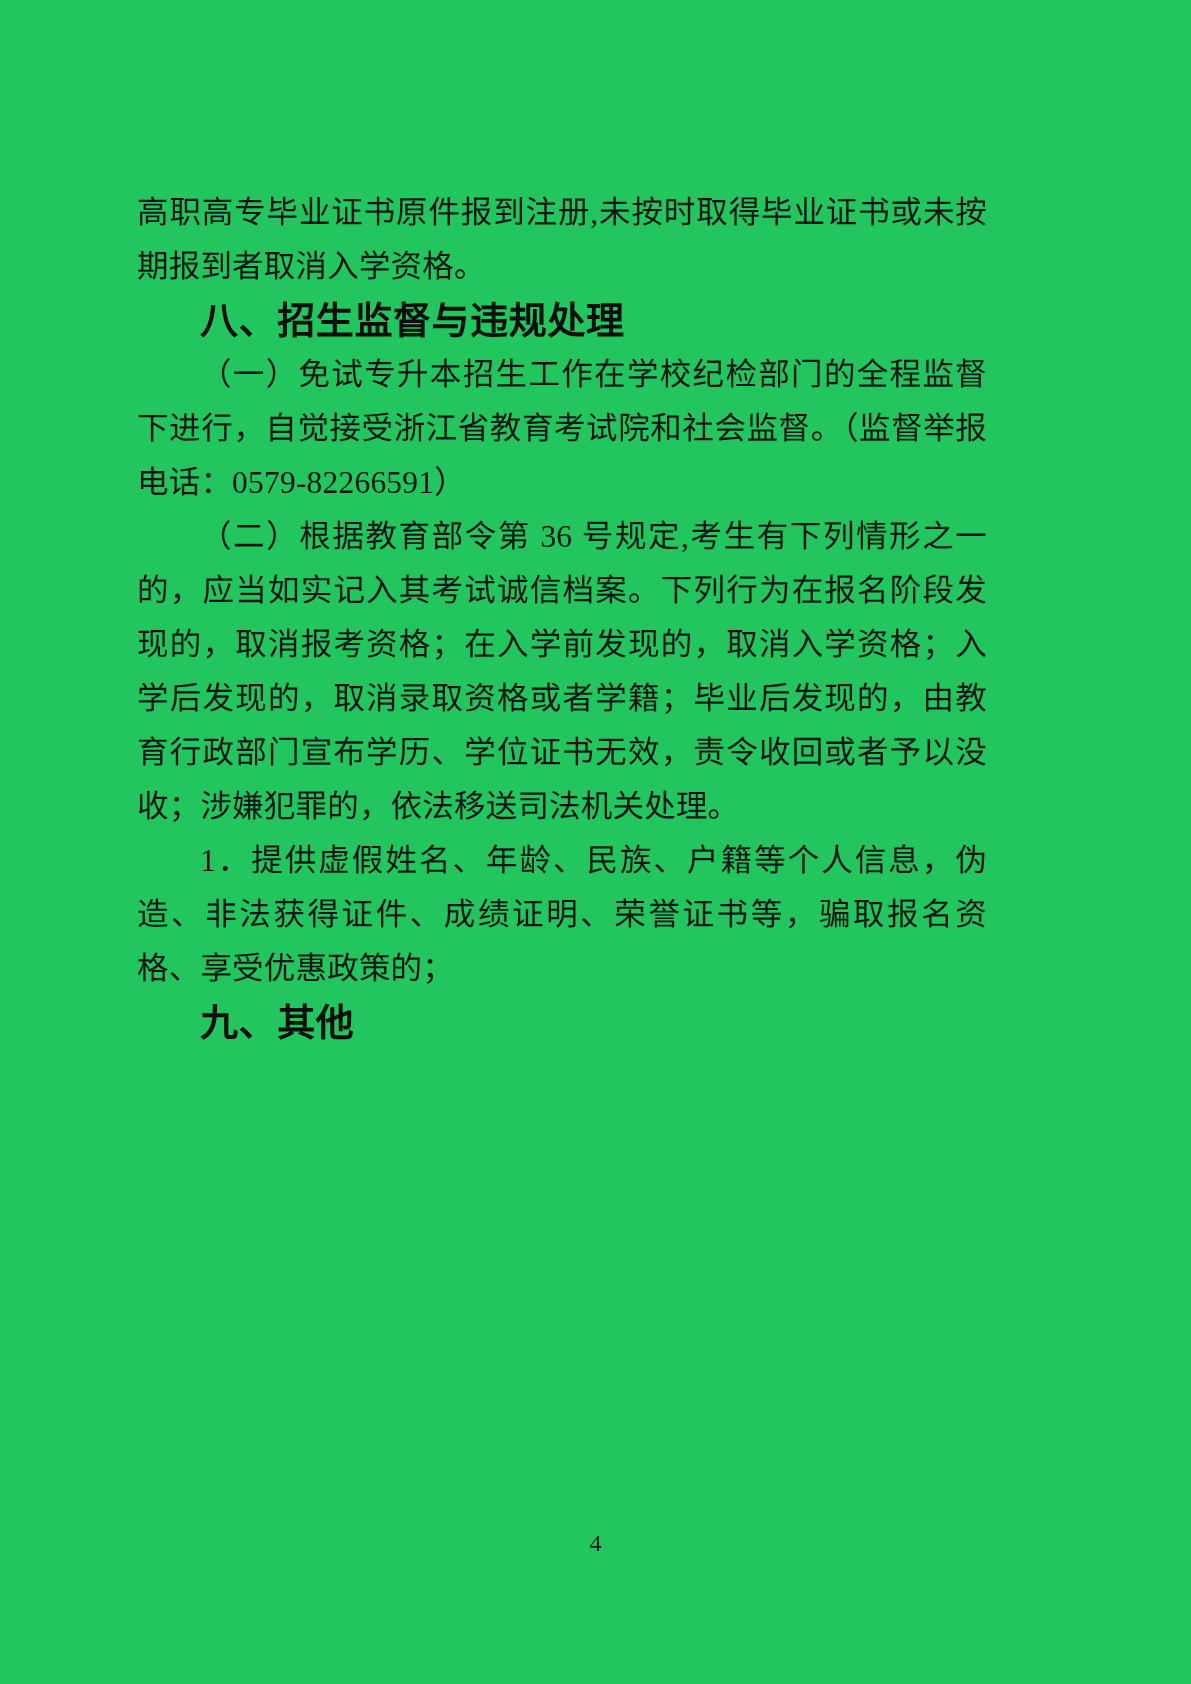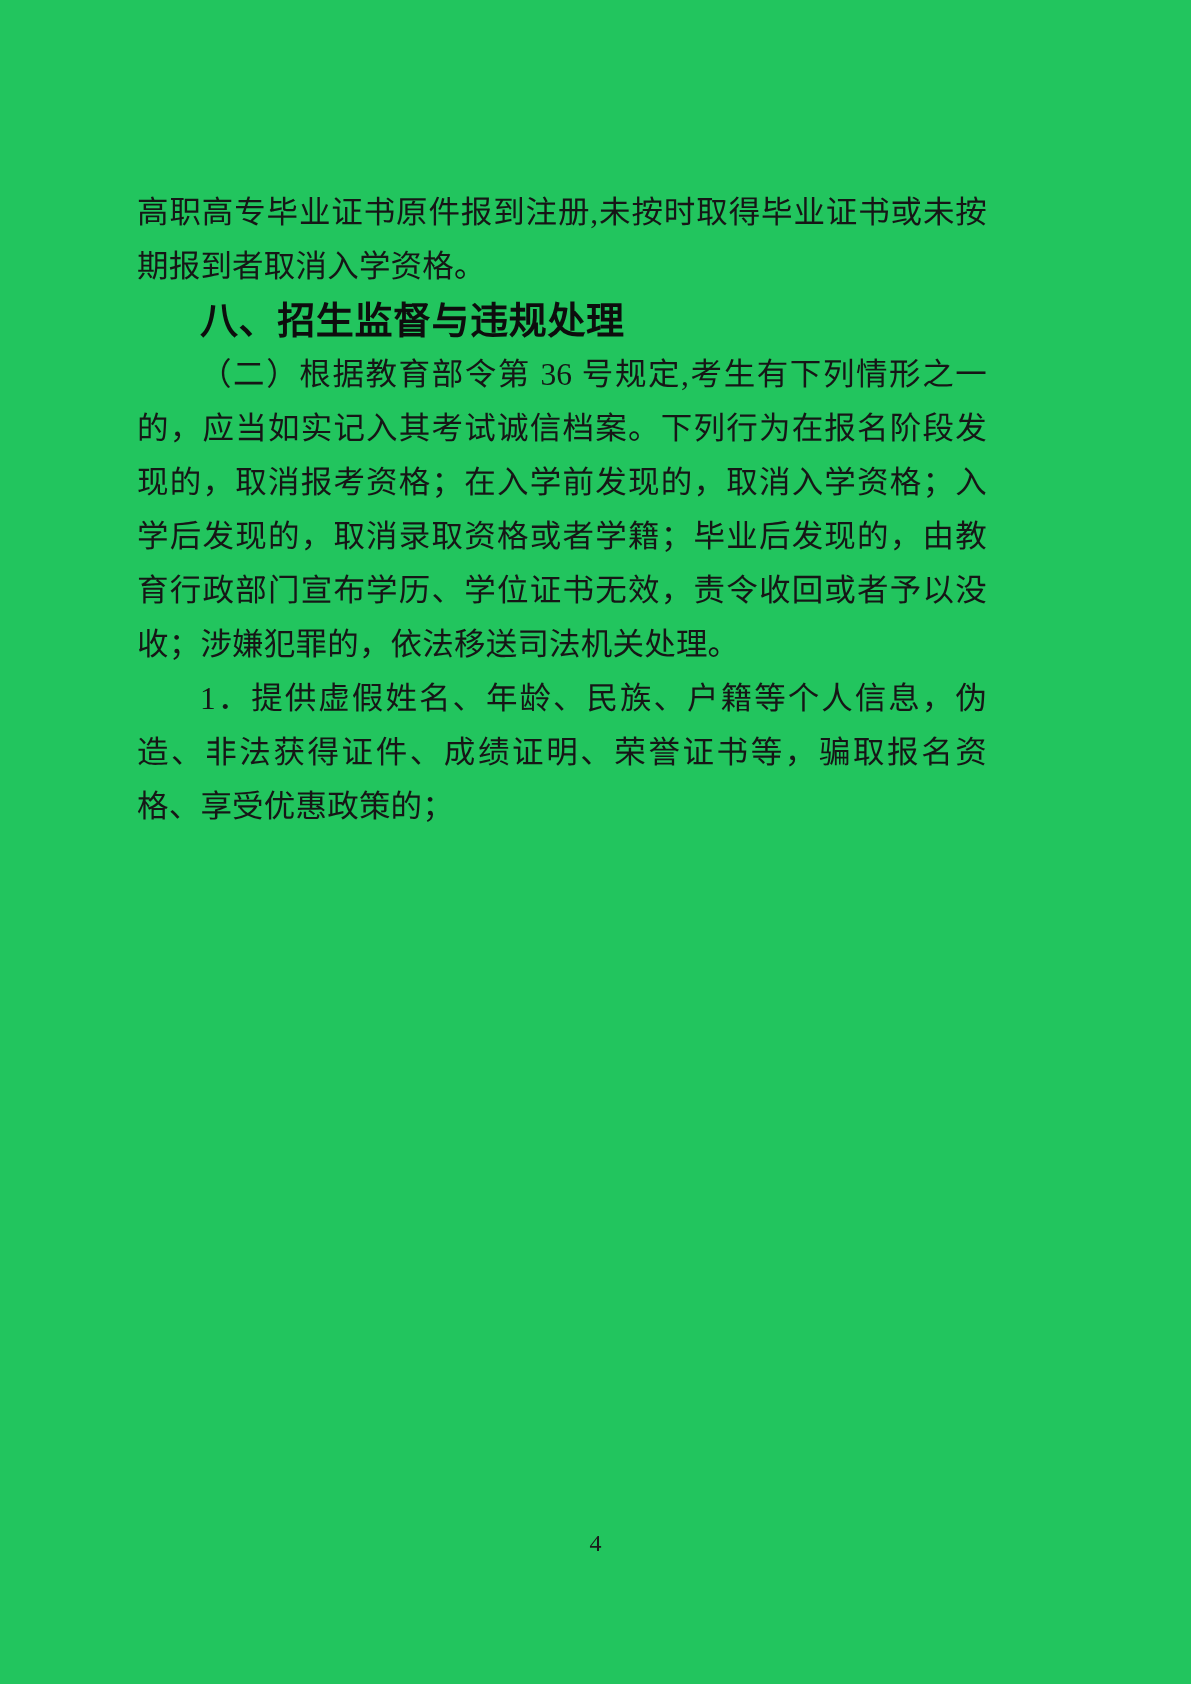--- a/index.html
+++ b/index.html
@@ -82,27 +82,29 @@
 <body>
 
 <div class="page">
 
   <div class="content">
 
     <p class="para">高职高专毕业证书原件报到注册,未按时取得毕业证书或未按期报到者取消入学资格。</p>
 
     <h2 class="heading">八、招生监督与违规处理</h2>
 
+    <p class="para indent">（一）免试专升本招生工作在学校纪检部门的全程监督下进行，自觉接受浙江省教育考试院和社会监督。（监督举报电话：0579-82266591）</p>
 
     <p class="para indent">（二）根据教育部令第 36 号规定,考生有下列情形之一的，应当如实记入其考试诚信档案。下列行为在报名阶段发现的，取消报考资格；在入学前发现的，取消入学资格；入学后发现的，取消录取资格或者学籍；毕业后发现的，由教育行政部门宣布学历、学位证书无效，责令收回或者予以没收；涉嫌犯罪的，依法移送司法机关处理。</p>
 
     <p class="para listitem">1．提供虚假姓名、年龄、民族、户籍等个人信息，伪造、非法获得证件、成绩证明、荣誉证书等，骗取报名资格、享受优惠政策的；</p>
 
 
 
 
+    <h2 class="heading">九、其他</h2>
 
 
   </div>
 
   <div class="page-number">4</div>
 
 </div>
 
 </body></html>

